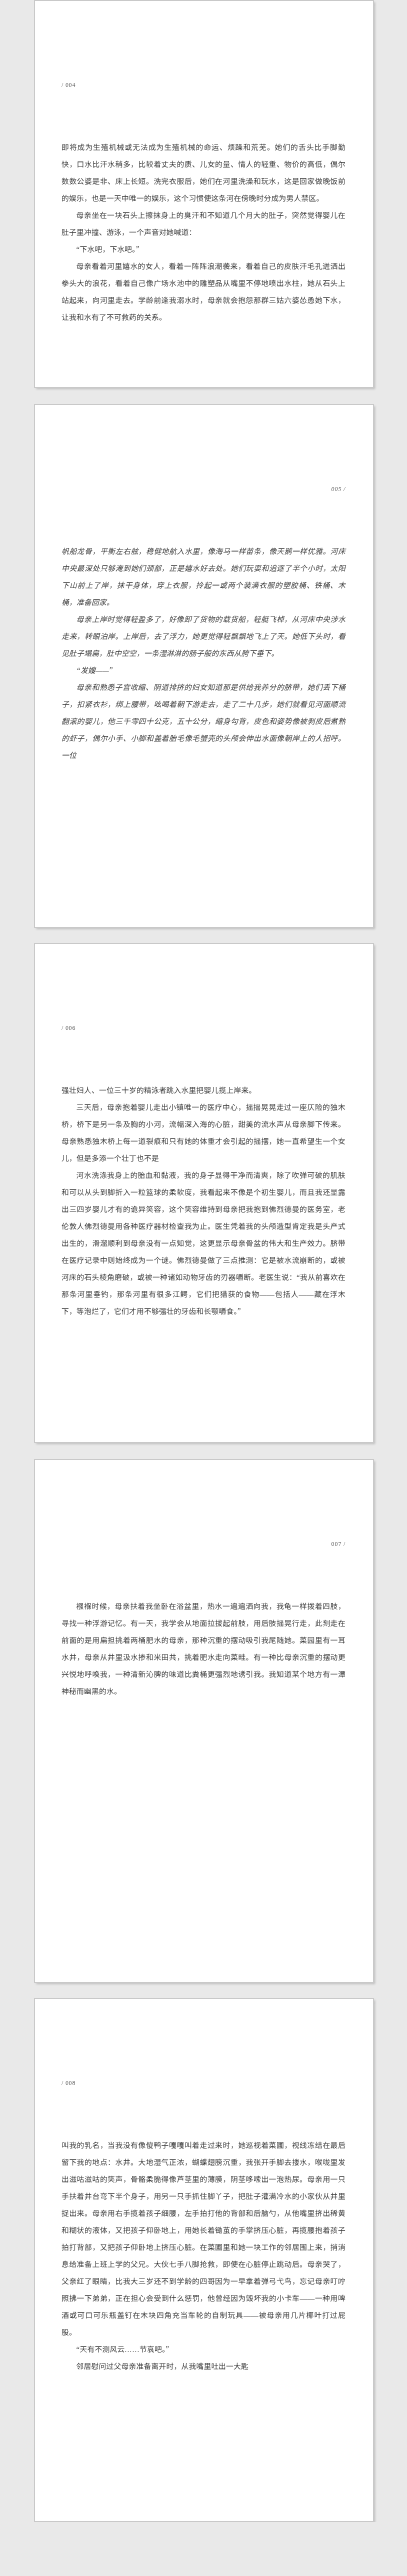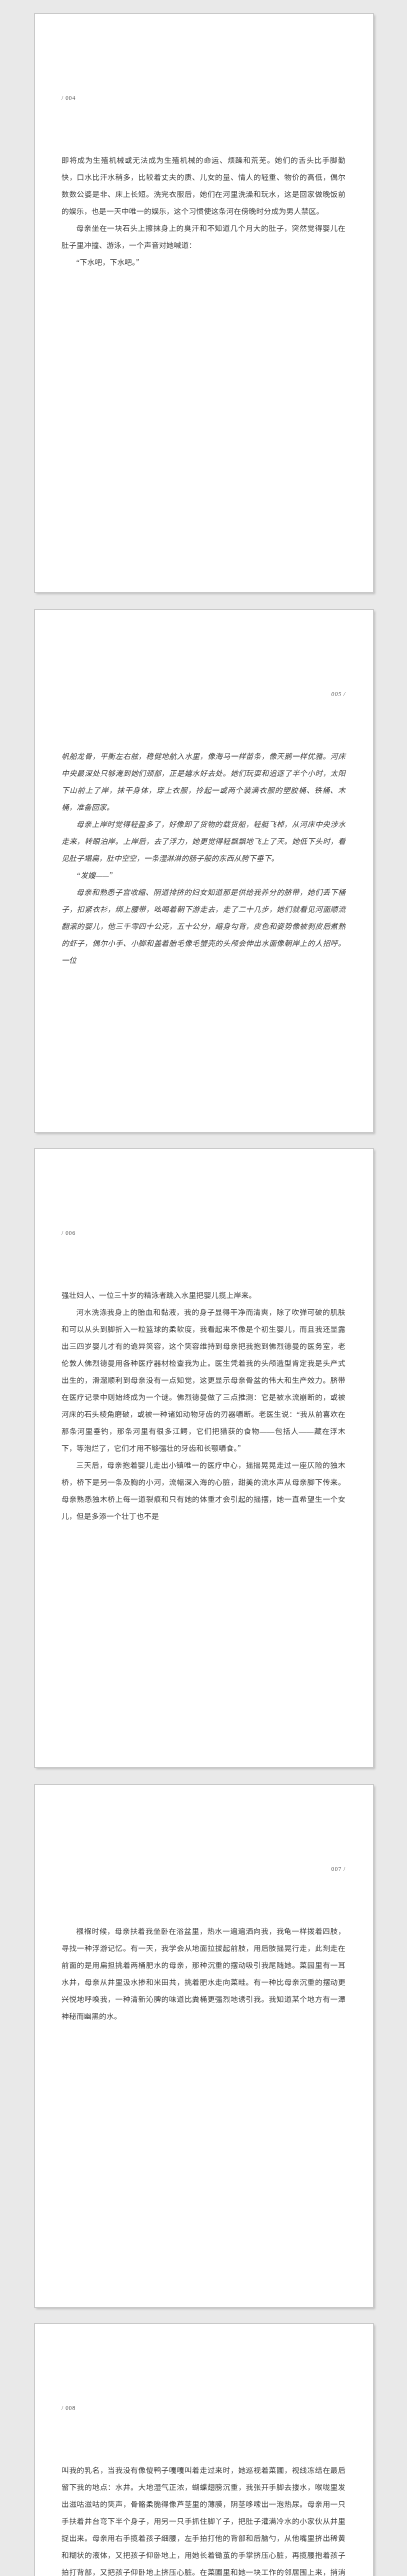--- a/index.html
+++ b/index.html
@@ -23,23 +23,23 @@
     position: relative;
     width: 340px;
     margin: 0 auto;
     background: #ffffff;
     border: 0.5px solid #c9c9c9;
     box-shadow: 1.5px 1.5px 2.1px rgba(0,0,0,0.18);
     box-sizing: border-box;
     padding: 0;
     overflow: hidden;
   }
-  .page-1 { height: 580px; margin-top: 13px; }
+  .page-1 { height: 388px; }
   .page-2 { height: 524px; margin-top: 15.5px; font-style: italic; }
-  .page-3 { height: 620px; margin-top: 15.5px; }
+  .page-3 { height: 500px; margin-top: 15.5px; }
   .page-4 { height: 524px; margin-top: 15.5px; }
   .page-5 { height: 524px; margin-top: 15.5px; }
 
   .folio {
     position: absolute;
     top: 81px;
     font-family: "Liberation Serif", "DejaVu Serif", serif;
     font-size: 6px;
     letter-spacing: 0.4px;
     color: #5c5c5c;
@@ -71,39 +71,40 @@
 <body>
 
 <div class="viewer">
 
   <div class="page page-1">
     <div class="folio folio-left">/ 004</div>
     <div class="body-text">
       <p class="cont">即将成为生殖机械或无法成为生殖机械的命运、烦躁和荒芜。她们的舌头比手脚勤快，口水比汗水稍多，比较着丈夫的质、儿女的量、情人的轻重、物价的高低，偶尔数数公婆是非、床上长短。洗完衣服后，她们在河里洗澡和玩水，这是回家做晚饭前的娱乐，也是一天中唯一的娱乐，这个习惯使这条河在傍晚时分成为男人禁区。</p>
       <p>母亲坐在一块石头上擦抹身上的臭汗和不知道几个月大的肚子，突然觉得婴儿在肚子里冲撞、游泳，一个声音对她喊道：</p>
       <p>“下水吧，下水吧。”</p>
+      <p>母亲看着河里嬉水的女人，看着一阵阵浪潮袭来，看着自己的皮肤汗毛孔迸洒出拳头大的浪花，看着自己像广场水池中的雕塑品从嘴里不停地喷出水柱，她从石头上站起来，向河里走去。学龄前逢我溺水时，母亲就会抱怨那群三姑六婆怂恿她下水，让我和水有了不可救药的关系。</p>
     </div>
   </div>
 
   <div class="page page-2">
     <div class="folio folio-right">005 /</div>
     <div class="body-text">
       <p class="cont">帆船龙骨，平衡左右舷，稳健地航入水里，像海马一样苗条，像天鹅一样优雅。河床中央最深处只够淹到她们颈部，正是嬉水好去处。她们玩耍和追逐了半个小时，太阳下山前上了岸，抹干身体，穿上衣服，拎起一或两个装满衣服的塑胶桶、铁桶、木桶，准备回家。</p>
       <p>母亲上岸时觉得轻盈多了，好像卸了货物的载货船，轻艇飞棹，从河床中央涉水走来，转眼泊岸。上岸后，去了浮力，她更觉得轻飘飘地飞上了天。她低下头时，看见肚子塌扁，肚中空空，一条湿淋淋的肠子般的东西从胯下垂下。</p>
       <p>“发嫂——”</p>
       <p>母亲和熟悉子宫收缩、阴道排挤的妇女知道那是供给我养分的脐带，她们丢下桶子，扣紧衣衫，绑上腰带，吆喝着朝下游走去，走了二十几步，她们就看见河面顺流翻滚的婴儿，他三千零四十公克，五十公分，缩身勾背，皮色和姿势像被剥皮后煮熟的虾子，偶尔小手、小脚和盖着胎毛像毛蟹壳的头颅会伸出水面像朝岸上的人招呼。一位</p>
     </div>
   </div>
 
   <div class="page page-3">
     <div class="folio folio-left">/ 006</div>
     <div class="body-text">
       <p class="cont">强壮妇人、一位三十岁的精泳者跳入水里把婴儿揽上岸来。</p>
+      <p>三天后，母亲抱着婴儿走出小镇唯一的医疗中心，摇摇晃晃走过一座仄险的独木桥，桥下是另一条及胸的小河，流幅深入海的心脏，甜美的流水声从母亲脚下传来。母亲熟悉独木桥上每一道裂痕和只有她的体重才会引起的摇摆，她一直希望生一个女儿，但是多添一个壮丁也不是</p>
       <p>河水洗涤我身上的胎血和黏液，我的身子显得干净而清爽，除了吹弹可破的肌肤和可以从头到脚折入一粒篮球的柔软度，我看起来不像是个初生婴儿，而且我还显露出三四岁婴儿才有的诡异笑容，这个笑容维持到母亲把我抱到佛烈德曼的医务室，老伦敦人佛烈德曼用各种医疗器材检查我为止。医生凭着我的头颅造型肯定我是头产式出生的，滑溜顺利到母亲没有一点知觉，这更显示母亲骨盆的伟大和生产效力。脐带在医疗记录中则始终成为一个谜。佛烈德曼做了三点推测：它是被水流崩断的，或被河床的石头棱角磨破，或被一种诸如动物牙齿的刃器嚼断。老医生说：“我从前喜欢在那条河里垂钓，那条河里有很多江鳄，它们把猎获的食物——包括人——藏在浮木下，等泡烂了，它们才用不够强壮的牙齿和长颚嚼食。”</p>
-      <p>三天后，母亲抱着婴儿走出小镇唯一的医疗中心，摇摇晃晃走过一座仄险的独木桥，桥下是另一条及胸的小河，流幅深入海的心脏，甜美的流水声从母亲脚下传来。母亲熟悉独木桥上每一道裂痕和只有她的体重才会引起的摇摆，她一直希望生一个女儿，但是多添一个壮丁也不是</p>
     </div>
   </div>
 
   <div class="page page-4">
     <div class="folio folio-right">007 /</div>
     <div class="body-text">
       <p>襁褓时候，母亲扶着我坐卧在浴盆里，热水一遍遍洒向我，我龟一样拨着四肢，寻找一种浮游记忆。有一天，我学会从地面拉拔起前肢，用后肢摇晃行走，此刻走在前面的是用扁担挑着两桶肥水的母亲，那种沉重的摆动吸引我尾随她。菜园里有一耳水井，母亲从井里汲水掺和米田共，挑着肥水走向菜畦。有一种比母亲沉重的摆动更兴悦地呼唤我，一种清新沁脾的味道比粪桶更强烈地诱引我。我知道某个地方有一潭神秘而幽黑的水。</p>
     </div>
   </div>
 

